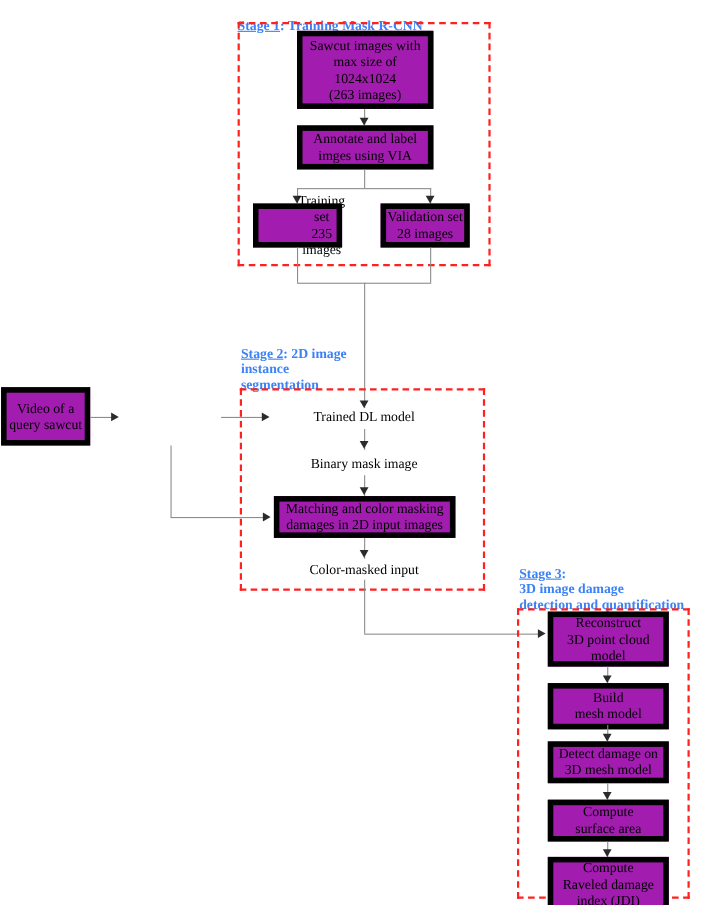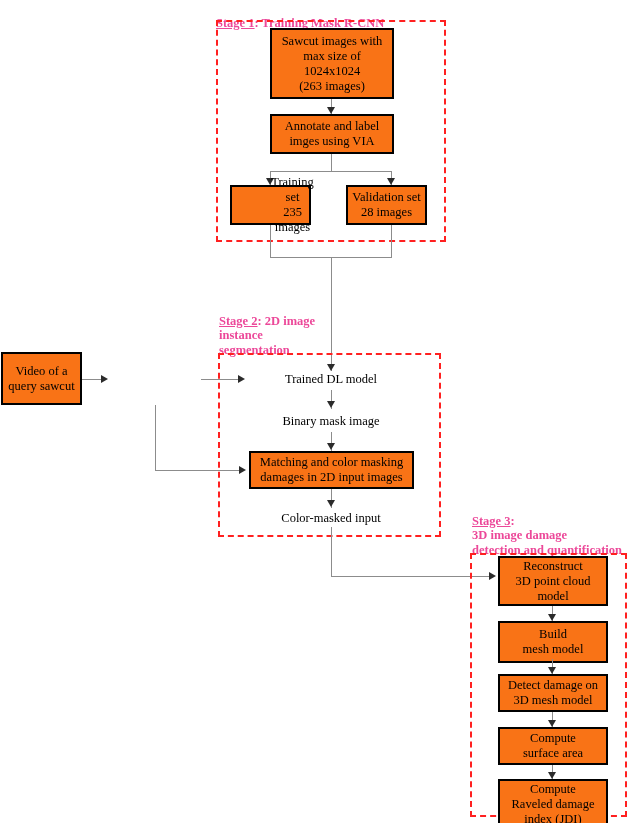--- a/index.html
+++ b/index.html
@@ -25,33 +25,33 @@
     pointer-events: none;
   }
 
   
   .stage-title {
     position: absolute;
     font-family: "Liberation Serif", "DejaVu Serif", serif;
     font-weight: bold;
     font-size: 12.5px;
     line-height: 14.5px;
-    color: #ec4899;
+    color: #3b82f6;
     white-space: pre-line;
   }
   .stage-title .u {
     text-decoration: underline;
   }
 
   
   .node {
     position: absolute;
     box-sizing: border-box;
-    border: 2px solid #000000;
-    background: #f97316;
+    border: 5px solid #000000;
+    background: #a21caf;
     display: flex;
     align-items: center;
     justify-content: center;
     text-align: center;
     font-size: 12.5px;
     line-height: 15px;
     color: #000;
     white-space: pre-line;
   }
   

